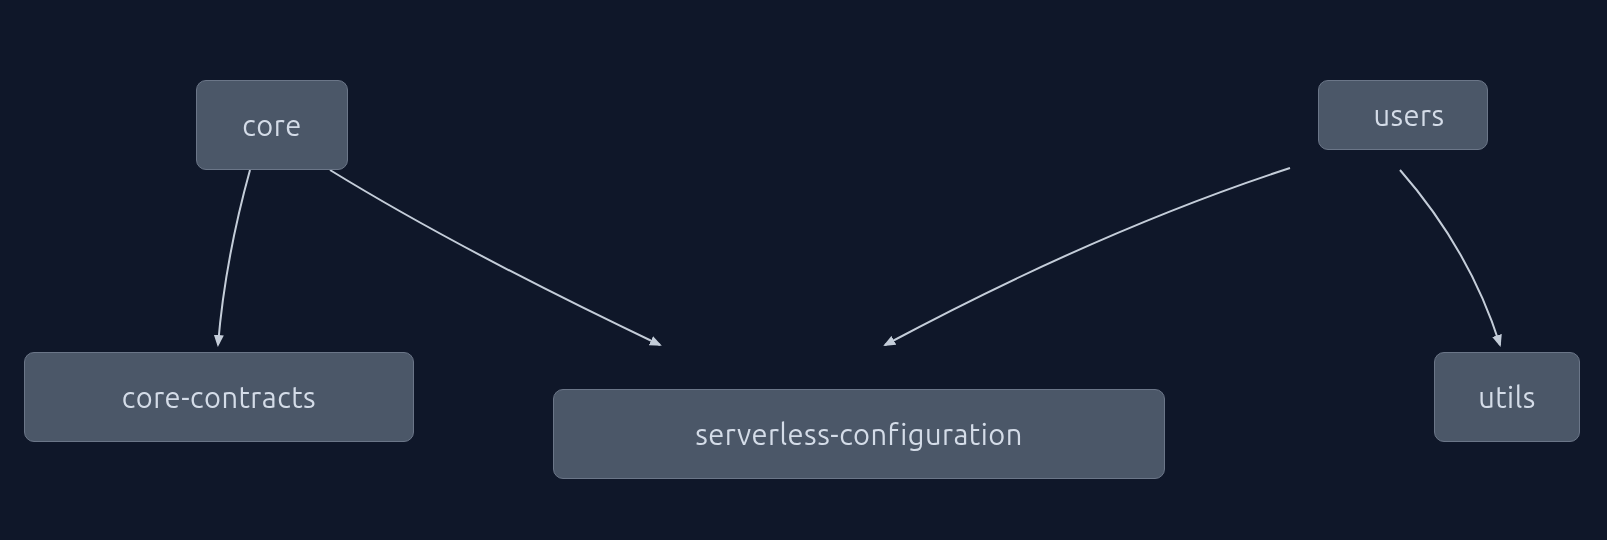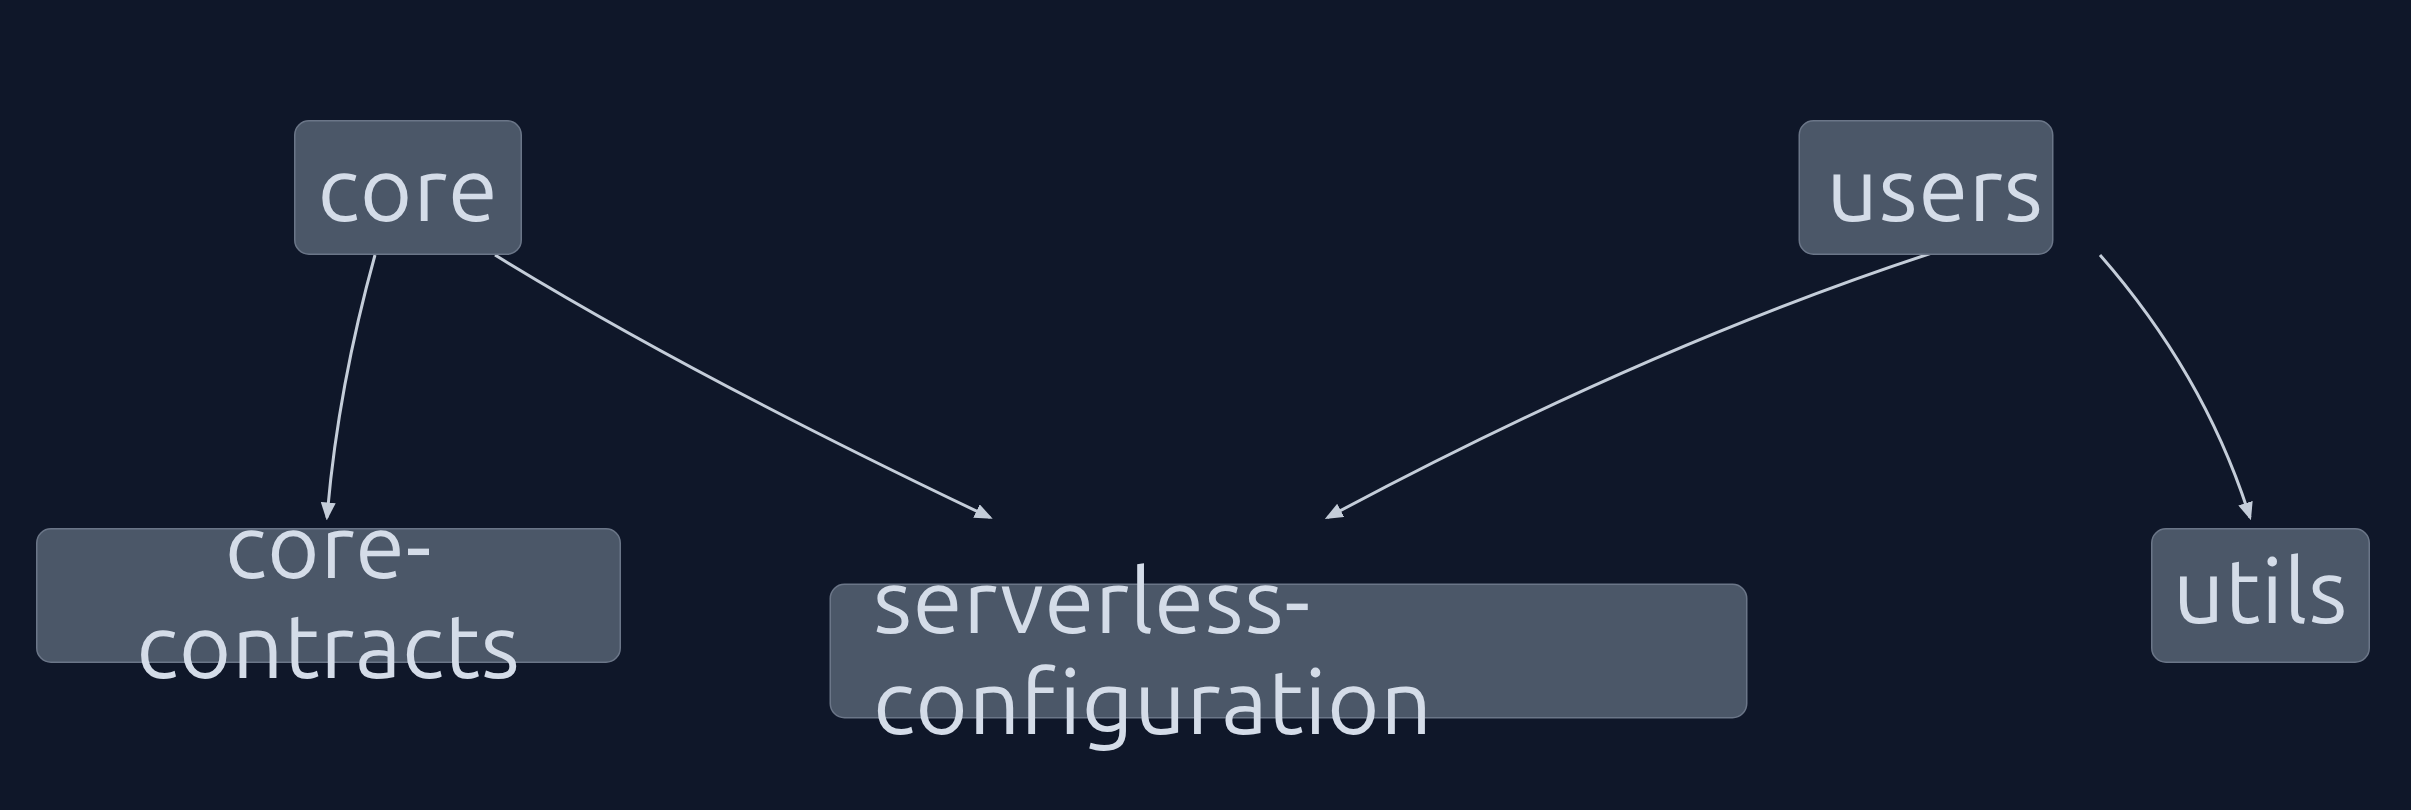--- a/index.html
+++ b/index.html
@@ -14,21 +14,21 @@
       position: relative;
       font-family: -apple-system, BlinkMacSystemFont, "Segoe UI", Ubuntu, sans-serif;
       overflow: hidden;
     }
     .node {
       position: absolute;
       background-color: #4b5768;
       border: 1px solid #6b7688;
       border-radius: 10px;
       color: #d4dce8;
-      font-size: 60px;
+      font-size: 29px;
       font-weight: 400;
       display: flex;
       align-items: center;
       justify-content: center;
       padding: 14px 28px;
       letter-spacing: 0.5px;
     }
     .edges {
       position: absolute;
       top: 0;
@@ -59,27 +59,27 @@
 
   <path class="edge-path" d="M 1290 168 Q 1100 230 885 345" marker-end="url(#arrowhead)"></path>
 
   <path class="edge-path" d="M 1400 170 Q 1470 250 1500 345" marker-end="url(#arrowhead)"></path>
 </svg>
 
 <div class="node" style="left:196px; top:80px; width:152px; height:90px;">
   <span>core</span>
 </div>
 
-<div class="node" style="left:1199px; top:80px; width:170px; height:90px;padding-left:40px;">
+<div class="node" style="left:1318px; top:80px; width:170px; height:70px;padding-left:40px;">
   <span>users</span>
 </div>
 
 <div class="node" style="left:24px; top:352px; width:390px; height:90px;text-align:center;">
   <span>core-contracts</span>
 </div>
 
 <div class="node" style="left:553px; top:352px; width:612px; height:90px;margin-top:37px;">
   <span>serverless-configuration</span>
 </div>
 
-<div class="node" style="left:1434px; top:352px; width:146px; height:90px;align-items:flex-end;">
+<div class="node" style="left:1434px; top:352px; width:146px; height:90px;">
   <span>utils</span>
 </div>
 
 </body></html>

